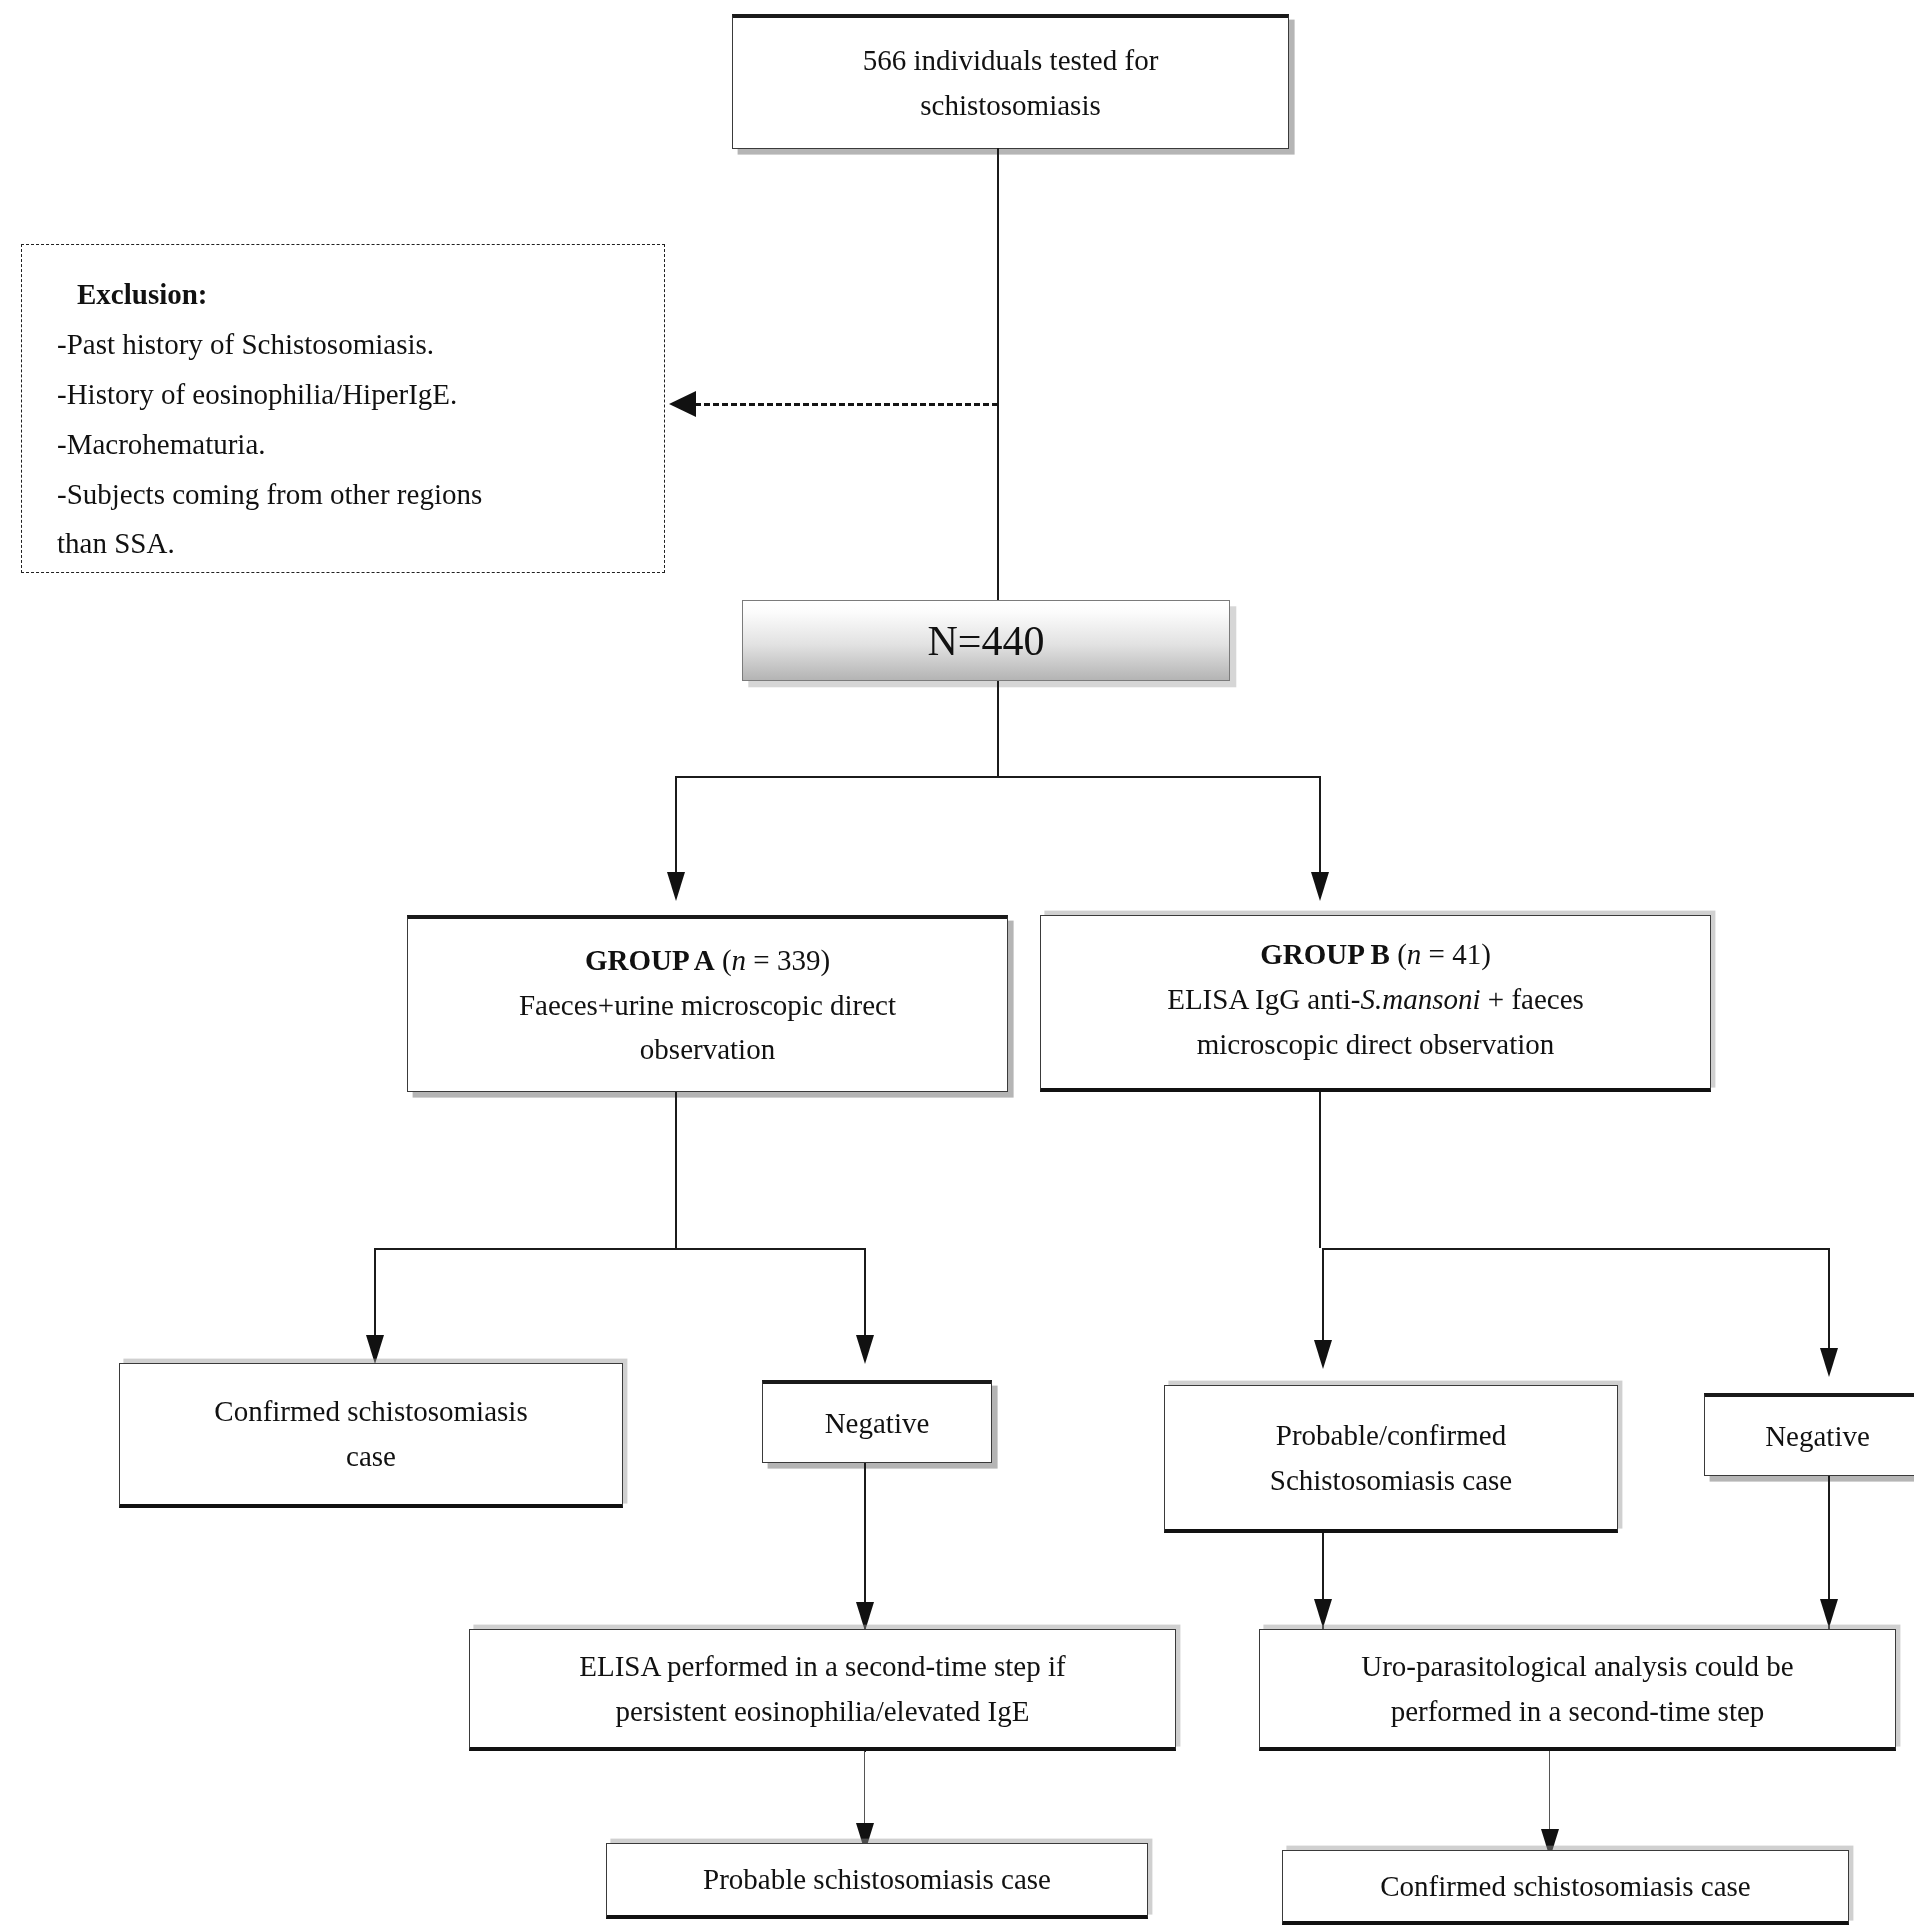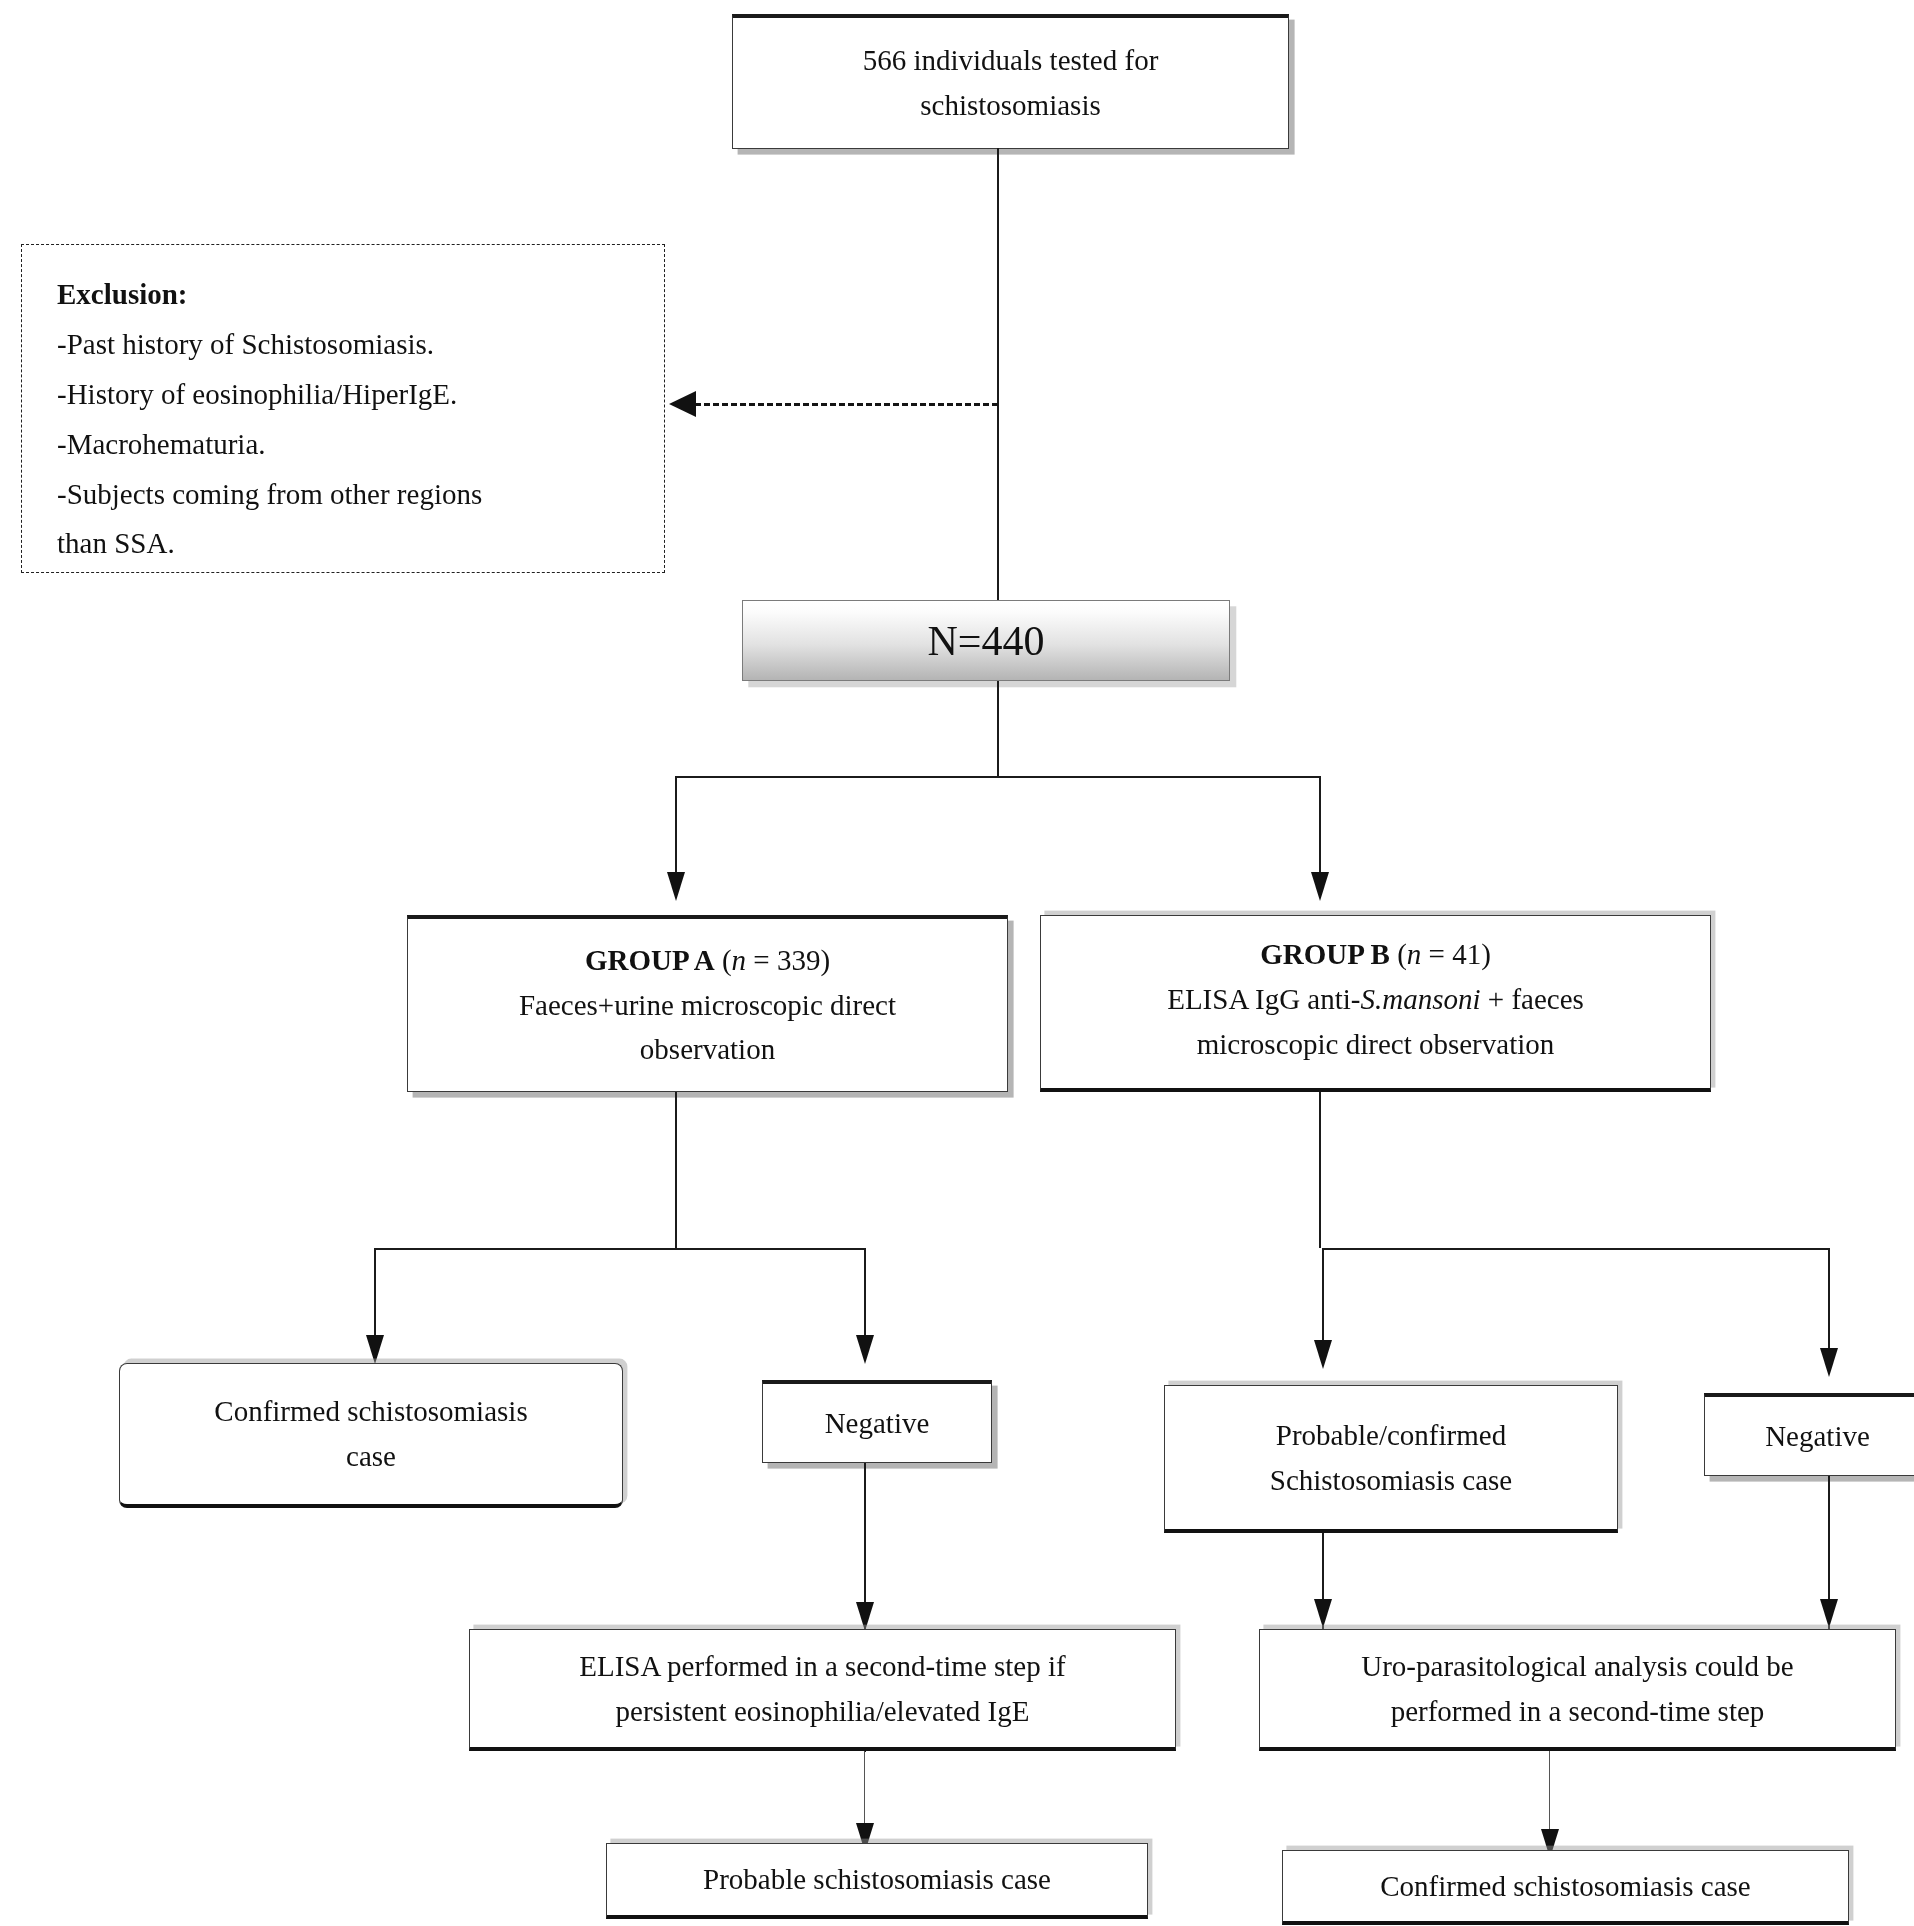--- a/index.html
+++ b/index.html
@@ -44,21 +44,21 @@
   .excl {
     position: absolute;
     box-sizing: border-box;
     background: #ffffff;
     border: 1.9px dashed #202020;
     padding: 25px 29px 21px 35px;
     font-size: 29px;
     line-height: 1.72;
     text-align: left;
   }
-  .excl .hdr { font-weight: bold; }
+  .excl .hdr { font-weight: bold; margin-left: 20px; }
 
   
   .ln {            
     position: absolute;
     background: #1b1b1b;
   }
   .ln.v { width: 1.9px; }
   .ln.h { height: 1.9px; }
 
   
@@ -171,21 +171,21 @@
   <div class="ln v" style="left:864px; top:1248px; height:89px;"></div>
   <div class="arrow-d" style="left:856px; top:1335px;"></div>
 
   <div class="ln v" style="left:1319px; top:1092px; height:156px;"></div>
   <div class="ln h" style="left:1322px; top:1248px; width:508px;"></div>
   <div class="ln v" style="left:1322px; top:1248px; height:94px;"></div>
   <div class="arrow-d" style="left:1314px; top:1340px;"></div>
   <div class="ln v" style="left:1828px; top:1248px; height:102px;"></div>
   <div class="arrow-d" style="left:1820px; top:1348px;"></div>
 
-  <div class="box shadow-tr dark-bot" style="left:106px; top:1363px; width:504px; height:145px;border-radius:8px;">
+  <div class="box shadow-tr dark-bot" style="left:106px; top:1363px; width:504px; height:145px;">
     <div class="inner">
       <div>Confirmed schistosomiasis</div>
       <div>case</div>
     </div>
   </div>
 
   <div class="box shadow-br dark-top" style="left:749px; top:1380px; width:230px; height:83px;">
     <span>Negative</span>
   </div>
 

